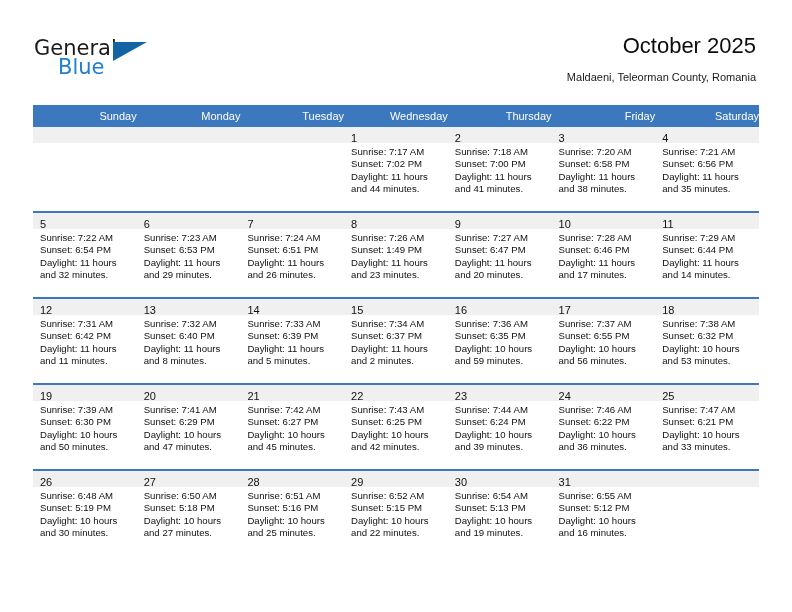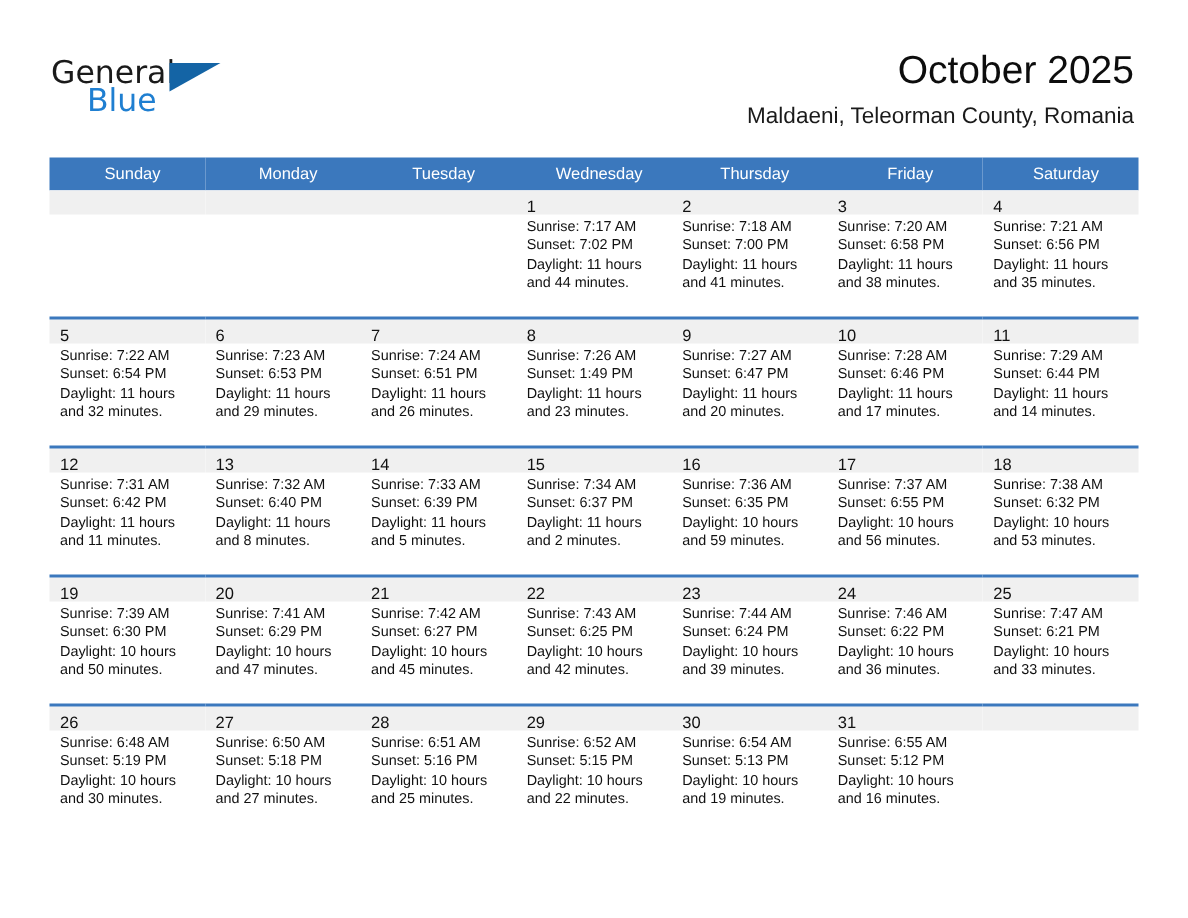--- a/index.html
+++ b/index.html
@@ -65,50 +65,50 @@
     border-bottom: 19px solid transparent;
   }
 
   .title-block {
     position: absolute;
     right: 36px;
     top: 30px;
     text-align: right;
   }
   .cal-title {
-    font-size: 26px;
+    font-size: 22px;
     font-weight: 400;
     color: #0d0d0d;
     line-height: 32px;
     font-family: "Liberation Sans", sans-serif;
   }
   .cal-subtitle {
     margin-top: 7px;
-    font-size: 15px;
+    font-size: 11px;
     font-weight: 400;
     color: #1a1a1a;
     line-height: 17px;
     font-family: "Liberation Sans", sans-serif;
   }
 
   
   .calendar {
     position: absolute;
     left: 33px;
     top: 105px;
     width: 726px;
     border-collapse: collapse;
     table-layout: fixed;
   }
   .calendar th {
     background: #3b78bd;
     color: #ffffff;
     font-size: 11px;
     font-weight: normal;
-    text-align: center;
+    text-align: right;
     padding: 5px 0 5px 7px;
     height: 11px;
     font-family: "Liberation Sans", sans-serif;
     border: none;
     margin-left: 32px;
   }
   .calendar td {
     width: 103.7px;
     height: 84px;
     vertical-align: top;

